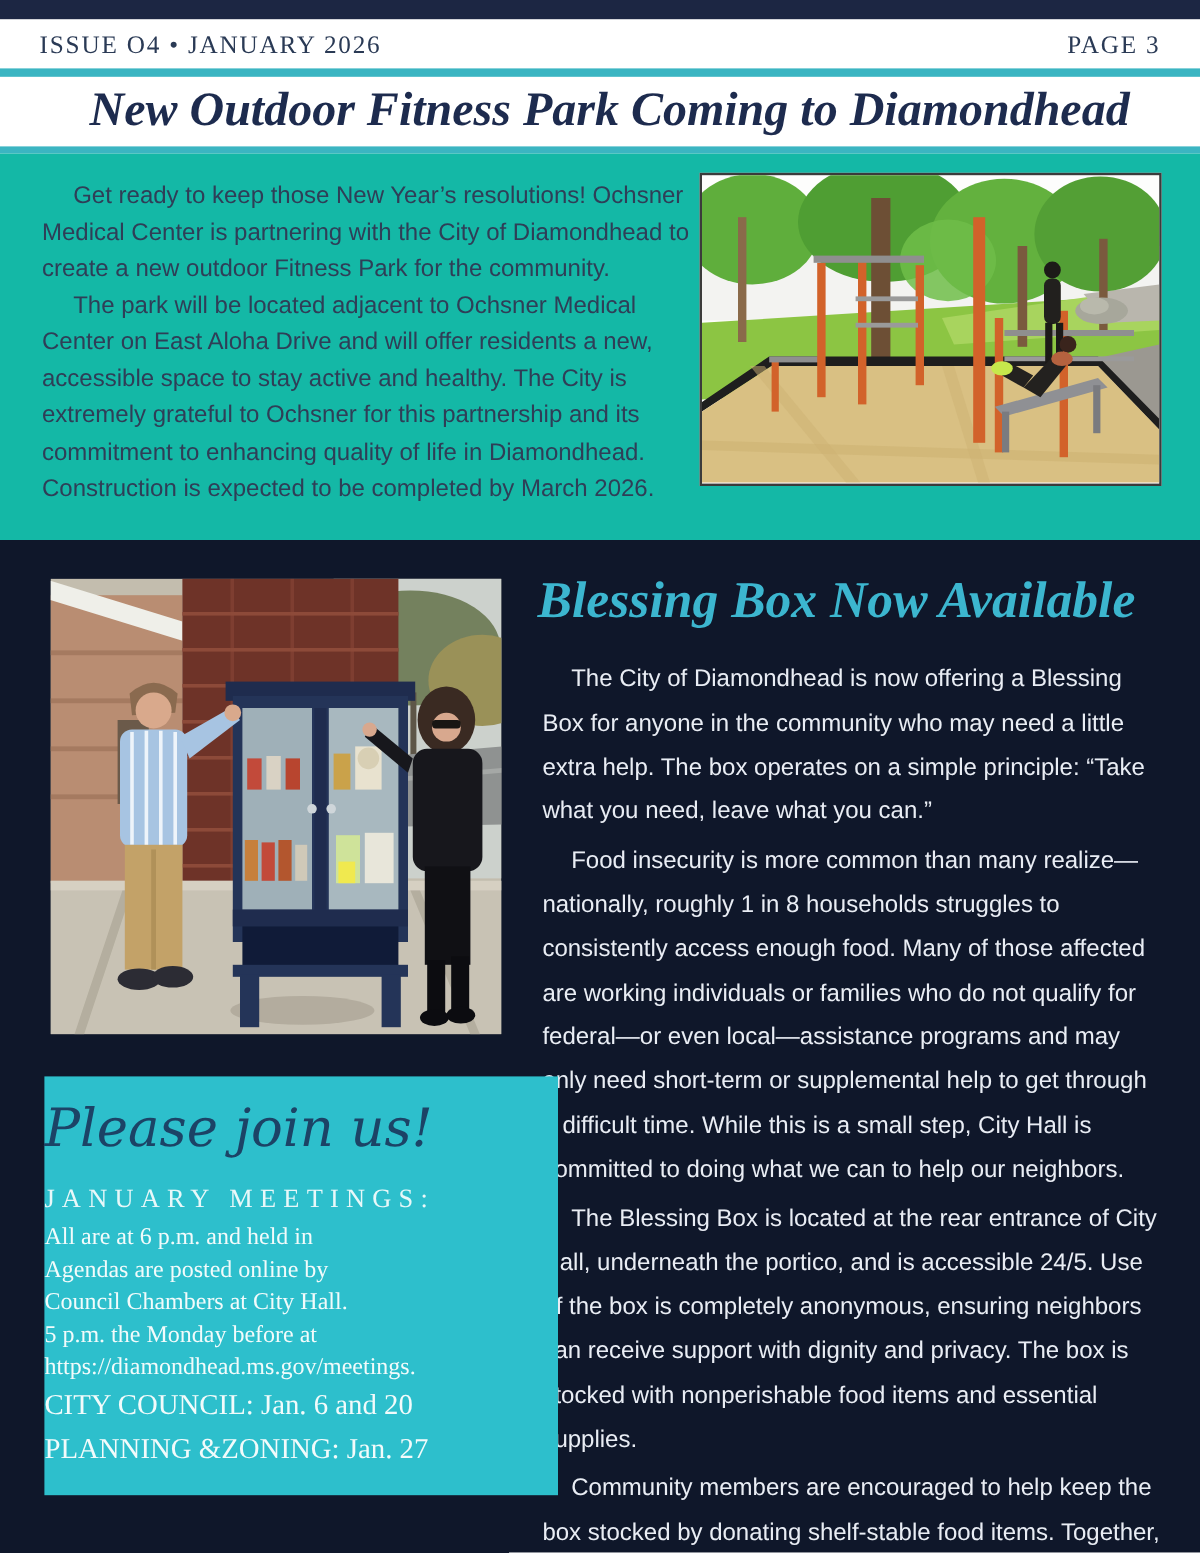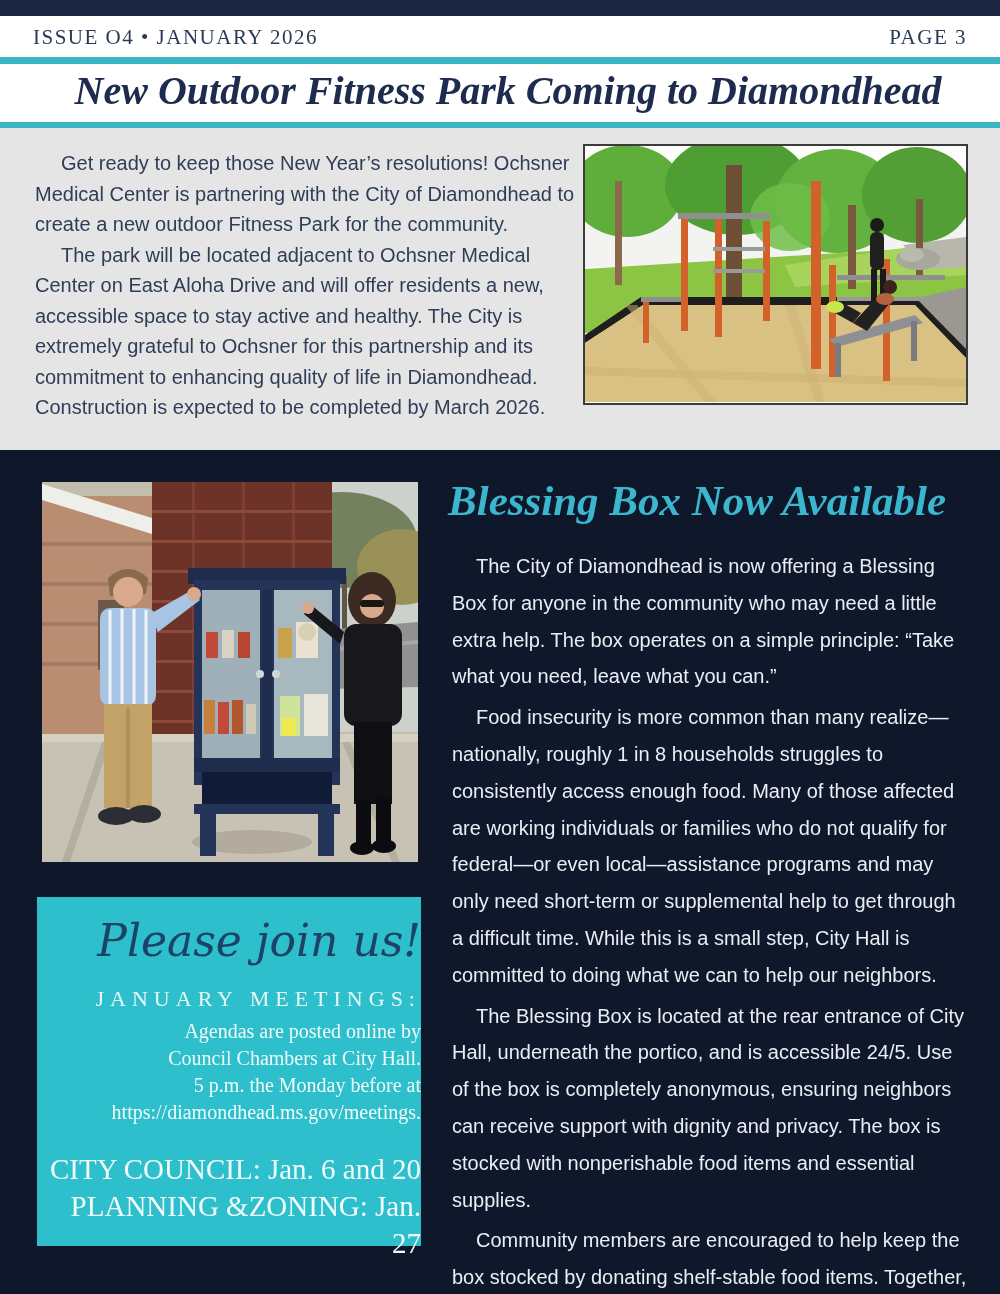--- a/index.html
+++ b/index.html
@@ -9,48 +9,48 @@
   .topbar{height:16px;background:#1c2643;}
   .header-row{display:flex;justify-content:space-between;align-items:center;
               padding:9px 33px 7px 33px;
               font-family:"Liberation Serif",serif;font-size:21px;letter-spacing:1.5px;
               color:#2a3a55;gap:12px;}
   .rule{height:7px;background:#3bb5c2;}
   .rule.thin{height:6px;}
   .headline{ text-align:center;
              font-family:"Liberation Serif",serif;font-style:italic;font-weight:bold;
              font-size:40px;color:#1d2b4e;padding:5px 0 9px 16px;line-height:44px;}
-  .article1{position:relative;height:329px;background:#e5e5e5;}
+  .article1{position:relative;height:329px;background:#14b8a6;}
   .article1-text{position:absolute;left:35px;top:20px;width:548px;
                  font-size:20px;line-height:30.5px;color:#2f3e57;}
   .article1-text p{margin:0;text-indent:26px;}
   .fitness-img{position:absolute;left:583px;top:16px;width:381px;height:257px;
                border:2px solid #3b3b3b;background:#fdfdfc;}
   .fitness-img svg{display:block;width:100%;height:100%;}
   
   .navy{position:absolute;left:0;top:450px;width:1000px;height:844px;background:#0f172a;}
   .photo{position:absolute;left:42px;top:32px;width:376px;height:380px;overflow:hidden;}
   .photo svg{display:block;width:100%;height:100%;}
   .h2-teal{position:absolute;left:448px;top:26px;width:540px;
            font-family:"Liberation Serif",serif;font-style:italic;font-weight:bold;
            font-size:43px;color:#3cb6cf;}
   .article2-text{position:absolute;left:448px;top:94px;width:528px;
                  font-size:20px;line-height:36.8px;color:#e9edf4;}
   .article2-text p{margin:4px;text-indent:24px;}
   
-  .meet-box{position:absolute;left:37px;top:447px;width:384px;height:349px;
-            background:#2dbfcc;text-align:right;color:#f2fbfb;}
+  .meet-box{position:absolute;left:37px;top:447px;width:428px;height:349px;
+            background:#2dbfcc;text-align:left;color:#f2fbfb;}
   .meet-title{margin-top:18px;font-family:"DejaVu Serif",serif;font-style:italic;
               font-size:44px;color:#1c4366;}
   .meet-sub{margin-top:20px;font-family:"Liberation Serif",serif;
             font-size:22px;letter-spacing:6px;color:#e8f8f9;}
   .meet-details{margin-top:6px;font-family:"Liberation Serif",serif;
                 font-size:20px;line-height:27px;color:#f2fbfb;}
-  .meet-events{margin-top:25px;font-family:"Liberation Serif",serif;
-               font-size:29px;line-height:37px;color:#f2fbfb;}
+  .meet-events{font-family:"Liberation Serif",serif;
+               font-size:24px;line-height:37px;color:#f2fbfb;}
 </style>
 </head>
 <body>
 
 <div class="page">
 
   <div class="topbar"></div>
 
   <div class="header-row">
     <span>ISSUE O4 • JANUARY 2026</span>
@@ -249,20 +249,21 @@
       <p>The City of Diamondhead is now offering a Blessing Box for anyone in the community who may need a little extra help. The box operates on a simple principle: “Take what you need, leave what you can.”</p>
       <p>Food insecurity is more common than many realize—nationally, roughly 1 in 8 households struggles to consistently access enough food. Many of those affected are working individuals or families who do not qualify for federal—or even local—assistance programs and may only need short-term or supplemental help to get through a difficult time. While this is a small step, City Hall is committed to doing what we can to help our neighbors.</p>
       <p>The Blessing Box is located at the rear entrance of City Hall, underneath the portico, and is accessible 24/5. Use of the box is completely anonymous, ensuring neighbors can receive support with dignity and privacy. The box is stocked with nonperishable food items and essential supplies.</p>
       <p>Community members are encouraged to help keep the box stocked by donating shelf-stable food items. Together, small acts of kindness can make a meaningful difference.</p>
     </div>
 
     <div class="meet-box">
       <div class="meet-title">Please join us!</div>
       <div class="meet-sub">JANUARY MEETINGS:</div>
       <div class="meet-details">
+        <div>All are at 6 p.m. and held in</div>
         <div>Agendas are posted online by</div>
         <div>Council Chambers at City Hall.</div>
         <div>5 p.m. the Monday before at</div>
         <div>https://diamondhead.ms.gov/meetings.</div>
       </div>
       <div class="meet-events">
         <div>CITY COUNCIL: Jan. 6 and 20</div>
         <div>PLANNING &amp;ZONING: Jan. 27</div>
       </div>
     </div>

